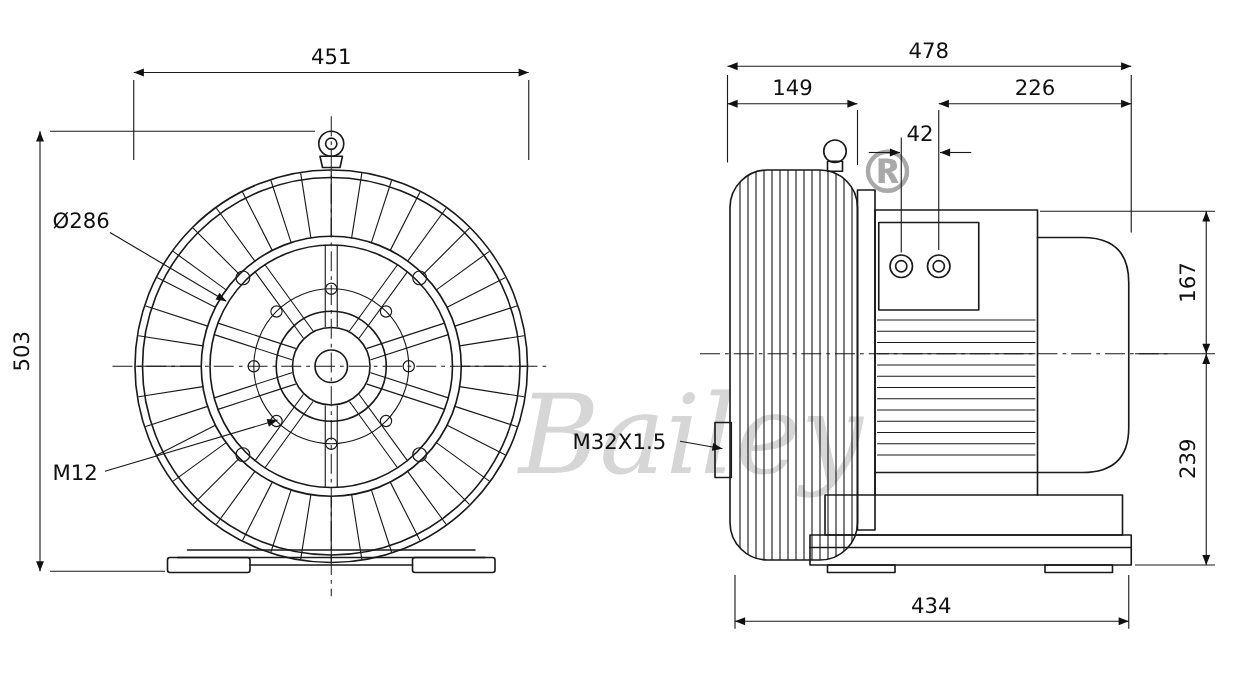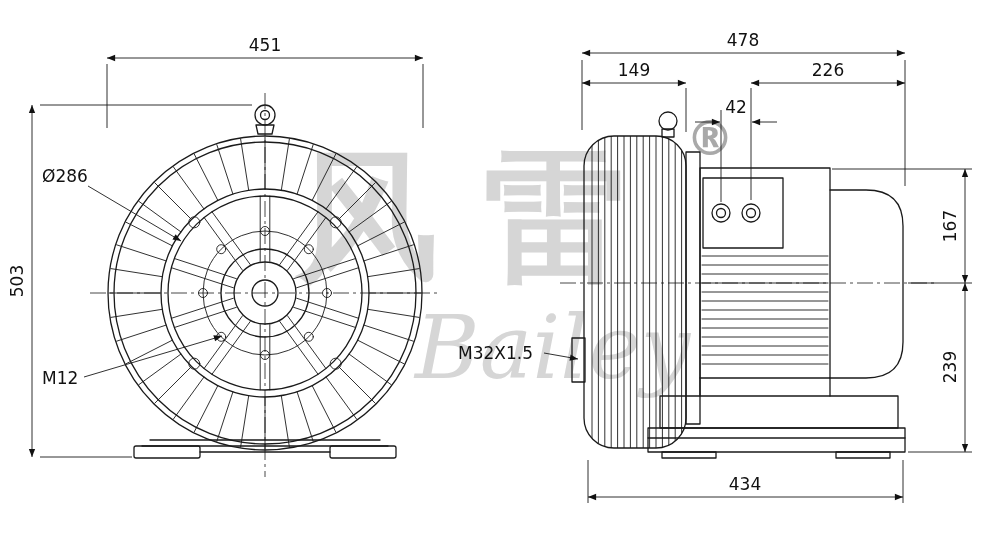--- a/index.html
+++ b/index.html
@@ -19,21 +19,20 @@
   svg .thin{stroke-width:0.9;}
   svg .cl{stroke:#1a1a1a;stroke-width:0.8;fill:none;stroke-dasharray:16 4 3 4;}
   svg .dim{stroke:#1a1a1a;stroke-width:0.9;fill:none;}
   svg text{fill:#111;font-size:17px;stroke:none;font-family:"DejaVu Sans", sans-serif;}
 </style>
 </head>
 <body>
 
 <div class="stage">
 
-  <div class="wm-cn">风雷</div>
   <div class="wm-latin">Bailey</div>
   <div class="wm-reg">®</div>
 
   <svg class="drawing" width="1000" height="553" viewBox="0 0 1000 553">
     <defs>
       <marker id="ah" viewBox="0 0 10 10" refX="9.5" refY="5" markerWidth="10" markerHeight="10" orient="auto-start-reverse">
         <path d="M0.5,1.5 L9.5,5 L0.5,8.5 Z" fill="#111"></path>
       </marker>
       <clipPath id="housingClip">
           <rect x="584" y="136" width="102" height="312" rx="30"></rect>

